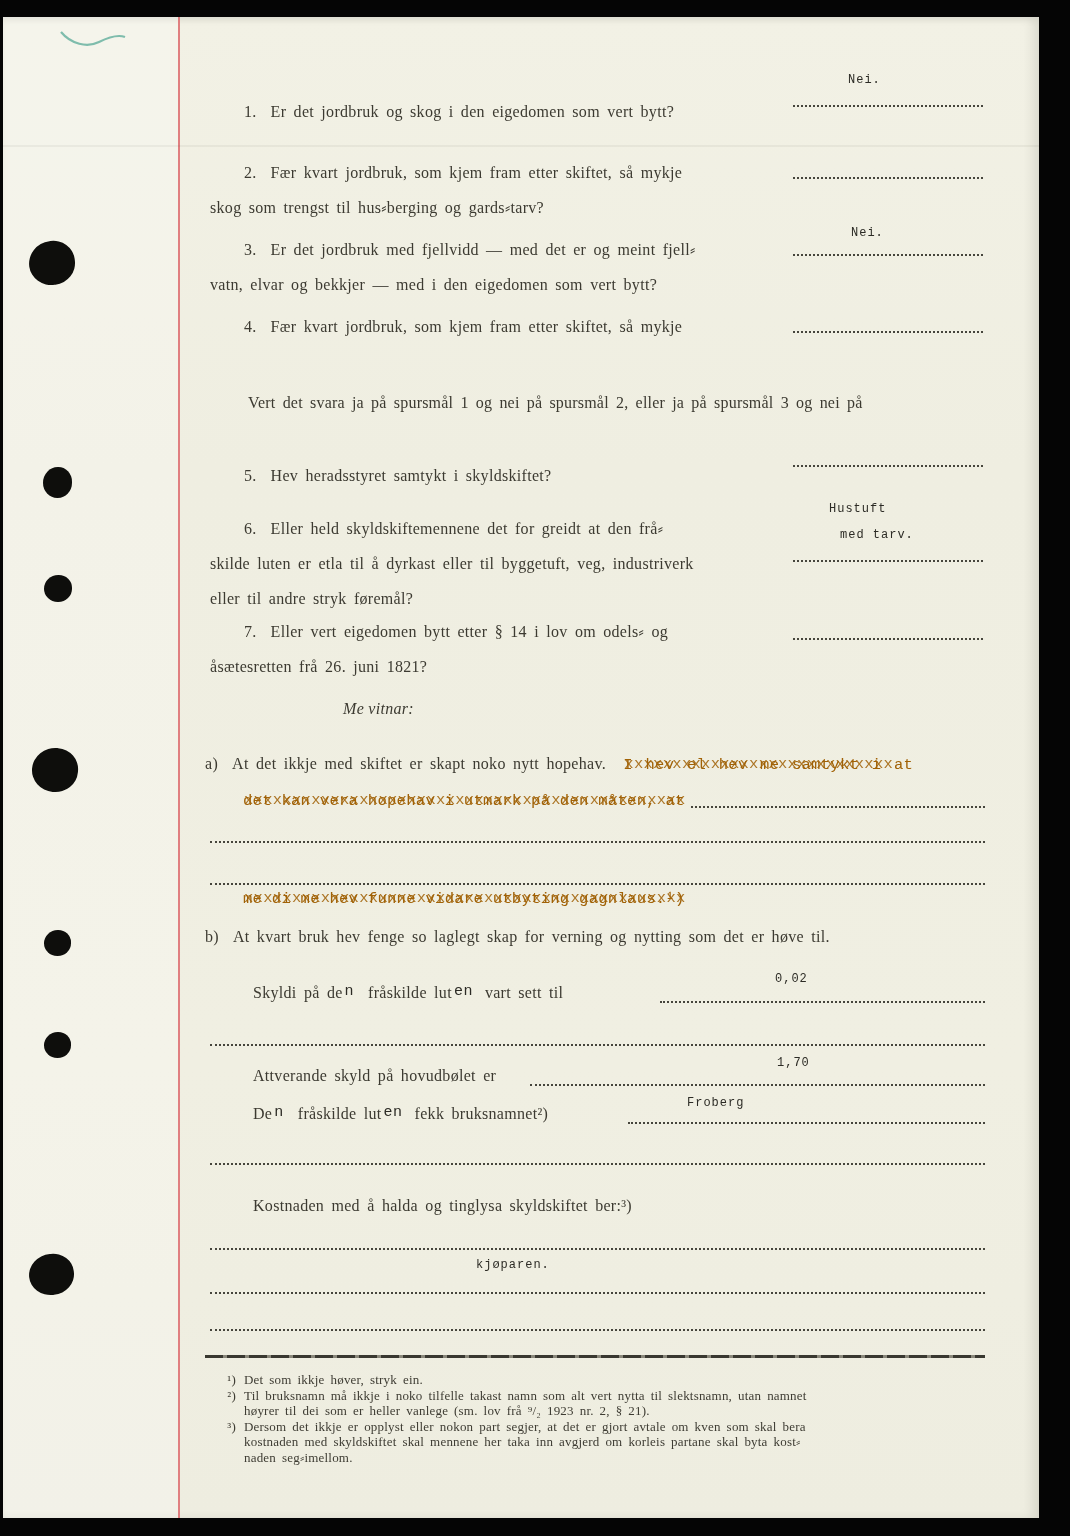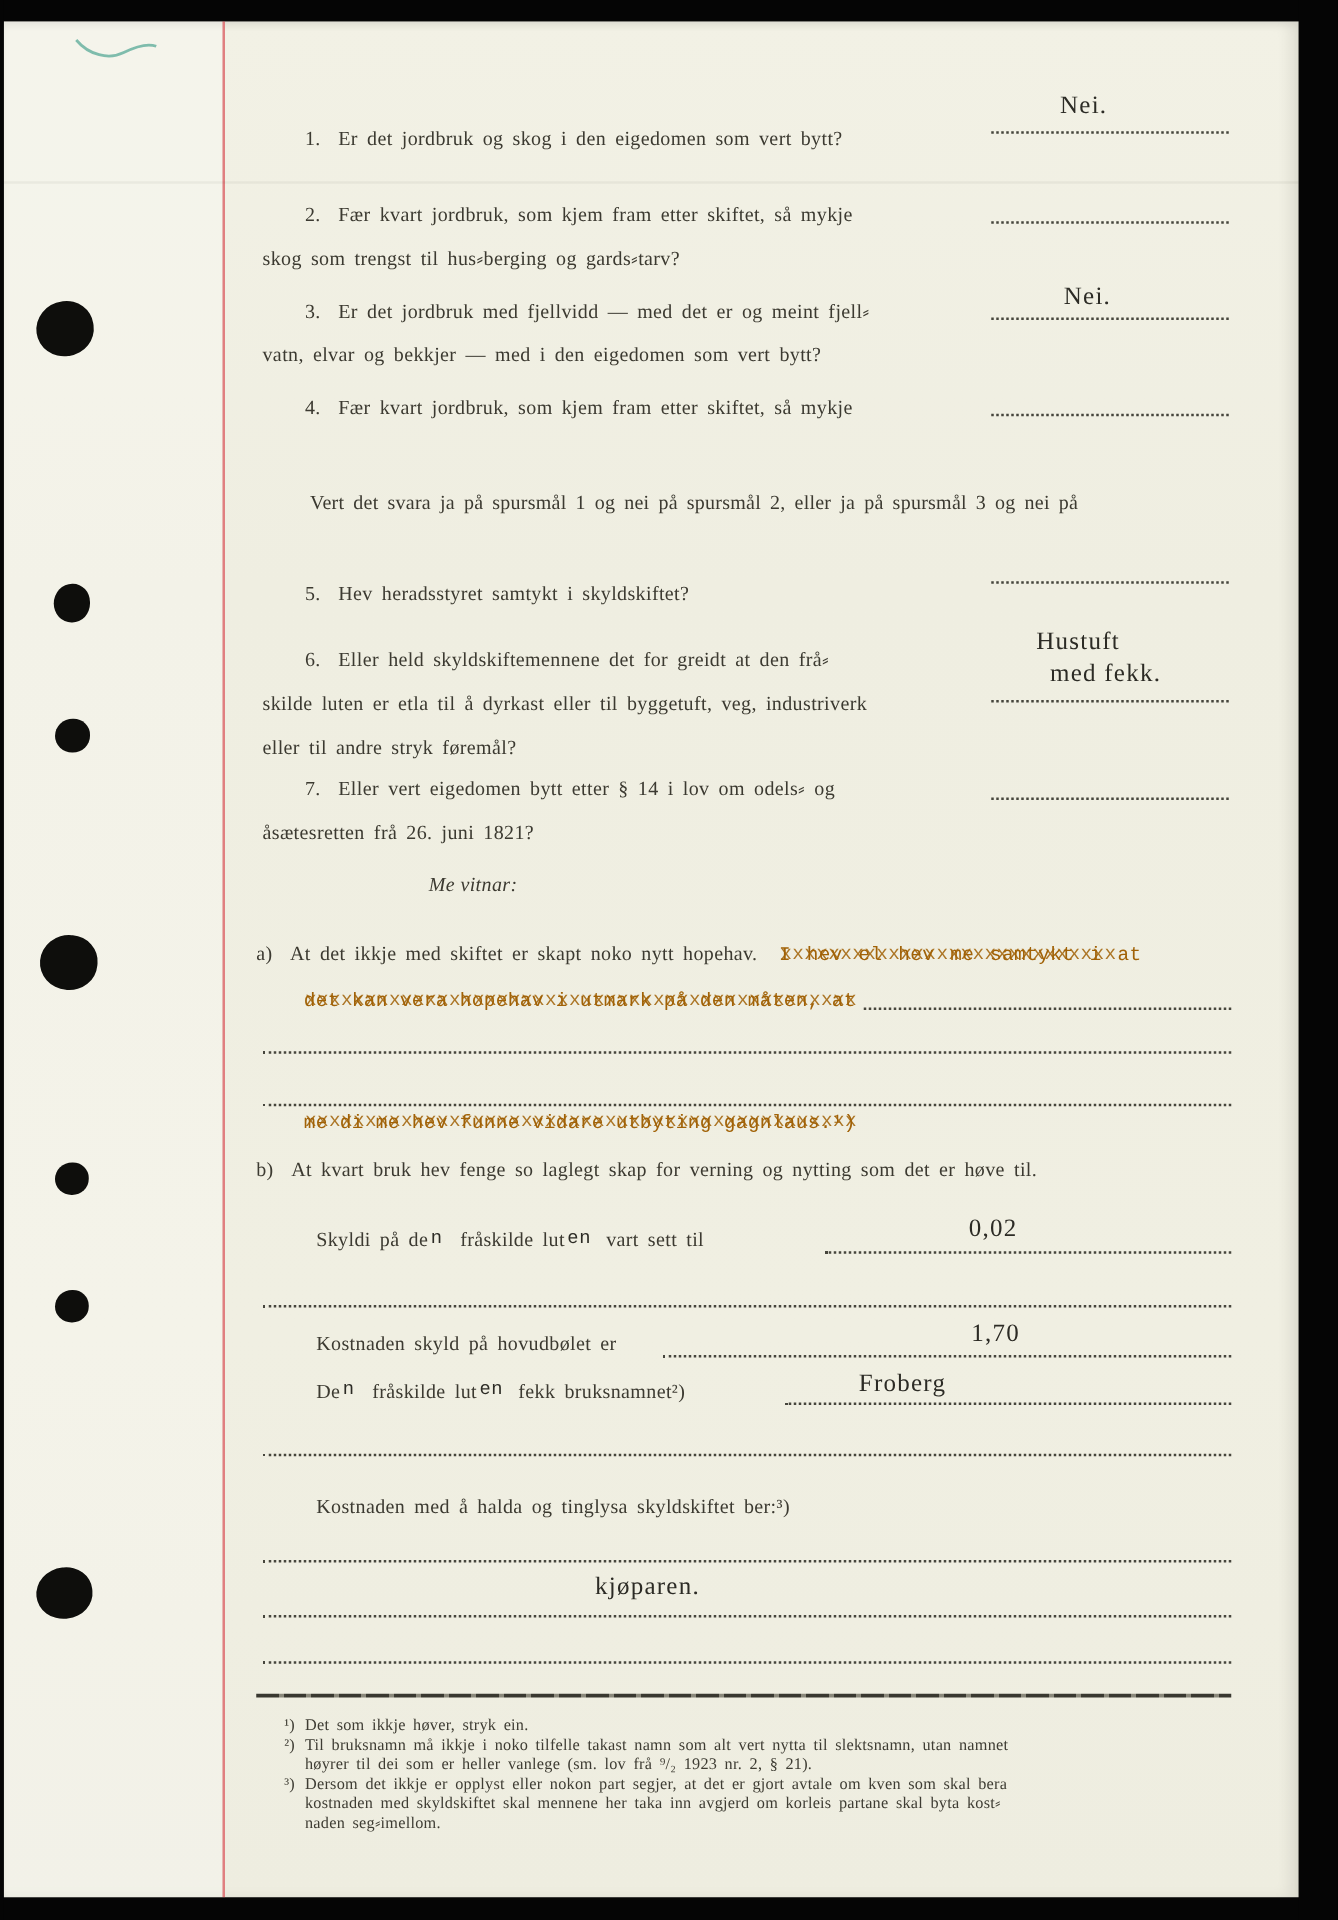--- a/index.html
+++ b/index.html
@@ -18,21 +18,21 @@
   .crease{position:absolute;left:3px;top:145px;width:1036px;height:2px;background:rgba(60,60,50,0.06);}
   .hole{position:absolute;background:#0e0e0c;border-radius:52% 48% 50% 50%;}
   .abs{position:absolute;}
   .q{position:absolute;left:210px;width:580px;font-size:16px;letter-spacing:.3px;word-spacing:3px;}
   .qline{line-height:19px;margin-top:16px;}
   .indent{padding-left:34px;}
   .qnum{margin-right:14px;}
   .intro{position:absolute;left:210px;width:778px;font-size:16px;letter-spacing:.2px;word-spacing:3px;}
   .dots{border-bottom:2px dotted #46453c;height:2px;position:absolute;}
   .ansdots{position:absolute;left:793px;width:190px;border-bottom:2px dotted #46453c;height:2px;}
-  .typed{font-family:Liberation Serif, serif;font-size:20px;color:#2c2b25;
+  .typed{font-family:Liberation Mono, monospace;font-size:12px;color:#2c2b25;
          letter-spacing:1px;white-space:pre;position:absolute;}
   .ins{font-family:"Liberation Mono","DejaVu Sans Mono",monospace;font-size:15px;color:#2c2b25;
        position:relative;top:-3px;letter-spacing:.5px;}
   .vitnar{position:absolute;left:343px;top:700px;font-style:italic;font-size:16px;letter-spacing:.3px;}
   .arow{font-size:16px;letter-spacing:.3px;word-spacing:3px;line-height:19px;white-space:nowrap;}
   .struck{position:relative;display:inline-block;font-family:"Liberation Mono","DejaVu Sans Mono",monospace;
           font-size:15.5px;color:#a16207;white-space:pre;letter-spacing:.3px;}
   .struck .over{position:absolute;left:1px;top:-1px;opacity:.85;}
   .fillrow{display:flex;align-items:flex-end;}
   .fill{flex:1;border-bottom:2px dotted #46453c;margin:0 0 2px 6px;}
@@ -99,21 +99,21 @@
     <div class="qline indent"><span class="qnum">5.</span><span>Hev heradsstyret samtykt i skyldskiftet?</span></div>
   </div>
   <div class="ansdots" style="top:463px"></div>
 
   <div class="q" style="top:503px">
     <div class="qline indent"><span class="qnum">6.</span><span>Eller held skyldskiftemennene det for greidt at den frå⸗</span></div>
     <div class="qline">skilde luten er etla til å dyrkast eller til byggetuft, veg, industriverk</div>
     <div class="qline">eller til andre stryk føremål?</div>
   </div>
   <span class="typed" style="left:829px;top:502px">Hustuft</span>
-  <span class="typed" style="left:840px;top:528px">med fekk.</span>
+  <span class="typed" style="left:840px;top:528px">med tarv.</span>
   <div class="ansdots" style="top:558px"></div>
 
   <div class="q" style="top:606px">
     <div class="qline indent"><span class="qnum">7.</span><span>Eller vert eigedomen bytt etter § 14 i lov om odels⸗ og</span></div>
     <div class="qline">åsætesretten frå 26. juni 1821?</div>
   </div>
   <div class="ansdots" style="top:636px"></div>
 
   <div class="vitnar">Me vitnar:</div>
 
@@ -137,21 +137,21 @@
 
   <div class="srow" style="top:984px">
     <span>Skyldi på de</span><span class="ins gap2">n</span><span class="gap14">fråskilde lut</span><span class="ins gap2">en</span><span class="gap12">vart sett til</span>
   </div>
   <span class="typed" style="left:775px;top:972px">0,02</span>
   <div class="dots" style="left:660px;top:999px;width:325px"></div>
 
   <div class="dots" style="left:210px;top:1042px;width:775px"></div>
 
   <div class="srow" style="top:1067px">
-    <span>Kostnaden skyld på hovudbølet er</span>
+    <span>Attverande skyld på hovudbølet er</span>
   </div>
   <span class="typed" style="left:777px;top:1056px">1,70</span>
   <div class="dots" style="left:530px;top:1082px;width:455px"></div>
 
   <div class="srow" style="top:1105px">
     <span>De</span><span class="ins gap2">n</span><span class="gap14">fråskilde lut</span><span class="ins gap2">en</span><span class="gap12">fekk bruksnamnet²)</span>
   </div>
   <span class="typed" style="left:687px;top:1096px">Froberg</span>
   <div class="dots" style="left:628px;top:1120px;width:357px"></div>
 

